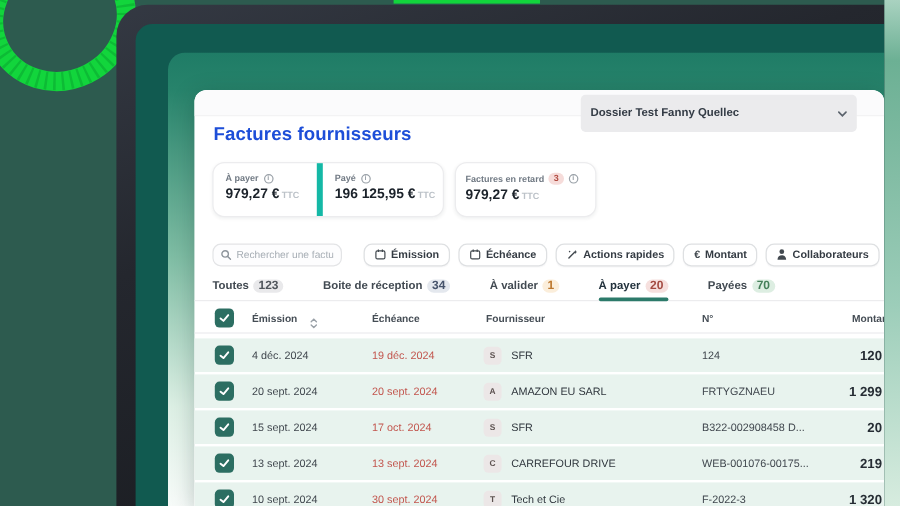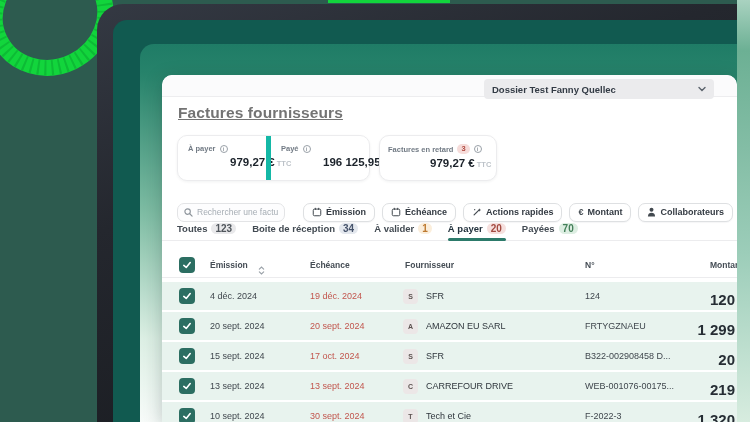--- a/index.html
+++ b/index.html
@@ -20,63 +20,63 @@
     border-radius:14px 0 0 0;
     background:linear-gradient(180deg,#1f7c66 0%,#27836b 8%,#7fbda4 45%,#dcefe4 78%,#f7fbf9 100%); }
 
   
   .card { position:absolute; left:22px; top:31px; right:0; bottom:0;
     background:#ffffff; border-radius:10px 10px 0 0; overflow:hidden;
     box-shadow:0 4px 18px rgba(10,40,35,.25); }
 
   .topbar { position:absolute; left:0; top:0; right:0; height:22px; background:#fbfbfc;
     border-bottom:1px solid #ededef; border-radius:10px 10px 0 0; }
-  .dropdown { position:absolute; left:322px; top:4px; width:230px; height:20px;
+  .dropdown { position:absolute; left:322px; top:4px; width:230px; height:31px;
     background:#ebebed; border-radius:4px; display:flex; align-items:center;
     padding:0 8px; cursor:pointer; }
   .dropdown .dd-label { font-size:9.5px; font-weight:700; color:#333b45; flex:1; }
 
   .page-title { position:absolute; left:16px; top:29px; font-size:15.5px; font-weight:700;
-    color:#737373; letter-spacing:.1px;text-decoration:underline; }
+    color:#1d4ed8; letter-spacing:.1px; }
 
   
   .statcard { position:absolute; top:60px; background:#fff; border:1px solid #ececee;
     border-radius:10px; height:46px; box-shadow:0 1px 3px rgba(20,30,40,.06); display:flex; }
   .statcard.a { left:15px; width:193px; }
   .statcard.b { left:217px; width:118px; }
   .statcell { padding:8px 10px 0 10px; }
   .statcell + .statcell { border-left:5px solid #14b8a6; }
   .stat-label-row { display:flex; align-items:center; gap:4px; }
   .stat-label { font-size:7.5px; font-weight:600; color:#717a84; white-space:nowrap; }
   .info { width:8px; height:8px; border:1px solid #9aa1a8; border-radius:50%;
     font-size:6px; color:#9aa1a8; display:inline-flex; align-items:center; justify-content:center;
     font-weight:700; flex:none; }
-  .stat-value { margin-top:3px; font-size:11.5px; font-weight:700; color:#1b222a; white-space:nowrap;margin-left:42px; }
+  .stat-value { margin-top:3px; font-size:11.5px; font-weight:700; color:#1b222a; white-space:nowrap; }
   .stat-value .ttc { font-size:7.5px; font-weight:700; color:#bcc2c8; margin-left:2px; }
   .redbadge { background:#f6dcda; color:#b04a40; font-size:7.5px; font-weight:700;
     border-radius:8px; padding:0px 4px; line-height:10px; }
 
   
   .toolbar { position:absolute; left:15px; top:127px; right:4px; height:20px;
     display:flex; align-items:center; }
   .search { width:153px; height:19px; border:1px solid #e3e4e6; border-radius:7px;
     background:#fdfdfe; display:flex; align-items:center; padding:0 6px; gap:4px; }
   .search input { border:none; outline:none; background:transparent; width:100%;
     font-size:8.5px; color:#3c434b; font-family:"Liberation Sans",sans-serif; }
   .search input::placeholder { color:#a6adb4; }
   .fbtns { display:flex; gap:7px; margin-left:18px; }
   .fbtn { height:19px; border:1px solid #dee0e2; border-radius:7px; background:#fff;
     display:flex; align-items:center; gap:4px; padding:0 8px; font-size:9px; font-weight:700;
     color:#343b43; white-space:nowrap; cursor:pointer; box-shadow:0 1px 1px rgba(20,30,40,.04); }
   .icn { display:inline-flex; align-items:center; }
   .euro-g { font-size:9px; font-weight:700; color:#42494f; }
 
   
-  .tabsrow { position:absolute; left:0; top:141px; right:0; height:25px;
-    border-bottom:1px solid #ececee; display:flex; gap:16px; padding-left:15px; align-items:center; }
+  .tabsrow { position:absolute; left:0; top:151px; right:0; height:25px;
+    border-bottom:1px solid #ececee; display:flex; gap:33px; padding-left:15px; align-items:center; }
   .tab { position:relative; display:flex; align-items:center; gap:4px; height:100%;
     font-size:9.5px; font-weight:600; color:#424a52; cursor:pointer; white-space:nowrap; }
   .tab.active { color:#22313c; font-weight:700; }
   .tab.active::after { content:""; position:absolute; left:0; right:0; bottom:-1px;
     height:3px; background:#2c7a6a; border-radius:2px; }
   .cnt { font-size:10px; font-weight:700; border-radius:8px; padding:1px 4px; line-height:9px; }
   .c-gray  { background:#e9e9eb; color:#50565c; }
   .c-blue  { background:#e4e8ee; color:#46536b;text-align:right; }
   .c-orange{ background:#fbeedb; color:#bd7930; }
   .c-red   { background:#f6e0de; color:#a34a41; }
@@ -85,21 +85,21 @@
   
   .thead { position:absolute; left:0; top:177px; right:0; height:26px;
     border-bottom:1px solid #ececee; overflow:hidden; }
   .th { position:absolute; top:8px; font-size:8.5px; font-weight:700; color:#454d55; }
   .rows { position:absolute; left:0; top:207px; right:0; bottom:0; }
   .row { position:relative; height:28px; margin-bottom:2px; background:#e8f3ee; overflow:hidden; }
   .cell { position:absolute; top:9px; font-size:9px; color:#40474e; white-space:nowrap; }  .pos-em { left:48px; }  .pos-ec { left:148px; }
   .pos-four { left:243px; }  .pos-num { left:423px; }
   .late { color:#c2564e; }
   .fourn { left:264px; color:#2f363d; font-weight:400; }
-  .amount { position:absolute; right:2px; top:9px; font-size:15px; font-weight:700; color:#262d34; }
+  .amount { position:absolute; right:2px; top:9px; font-size:11px; font-weight:700; color:#262d34; }
   .checkbox { position:absolute; left:17px; top:6px; width:16px; height:16px;
     background:#2c6e62; border-radius:4px; display:flex; align-items:center; justify-content:center;
     cursor:pointer; }
   .thead .checkbox { top:5px; }
   .avatar { position:absolute; left:241px; top:7px; width:15px; height:15px; background:#ece7e7;
     border-radius:4px; font-size:7px; font-weight:700; color:#5c5250;
     display:flex; align-items:center; justify-content:center; }
   .sorticn { position:absolute; left:96px; top:9px; }
 </style>
 </head>

